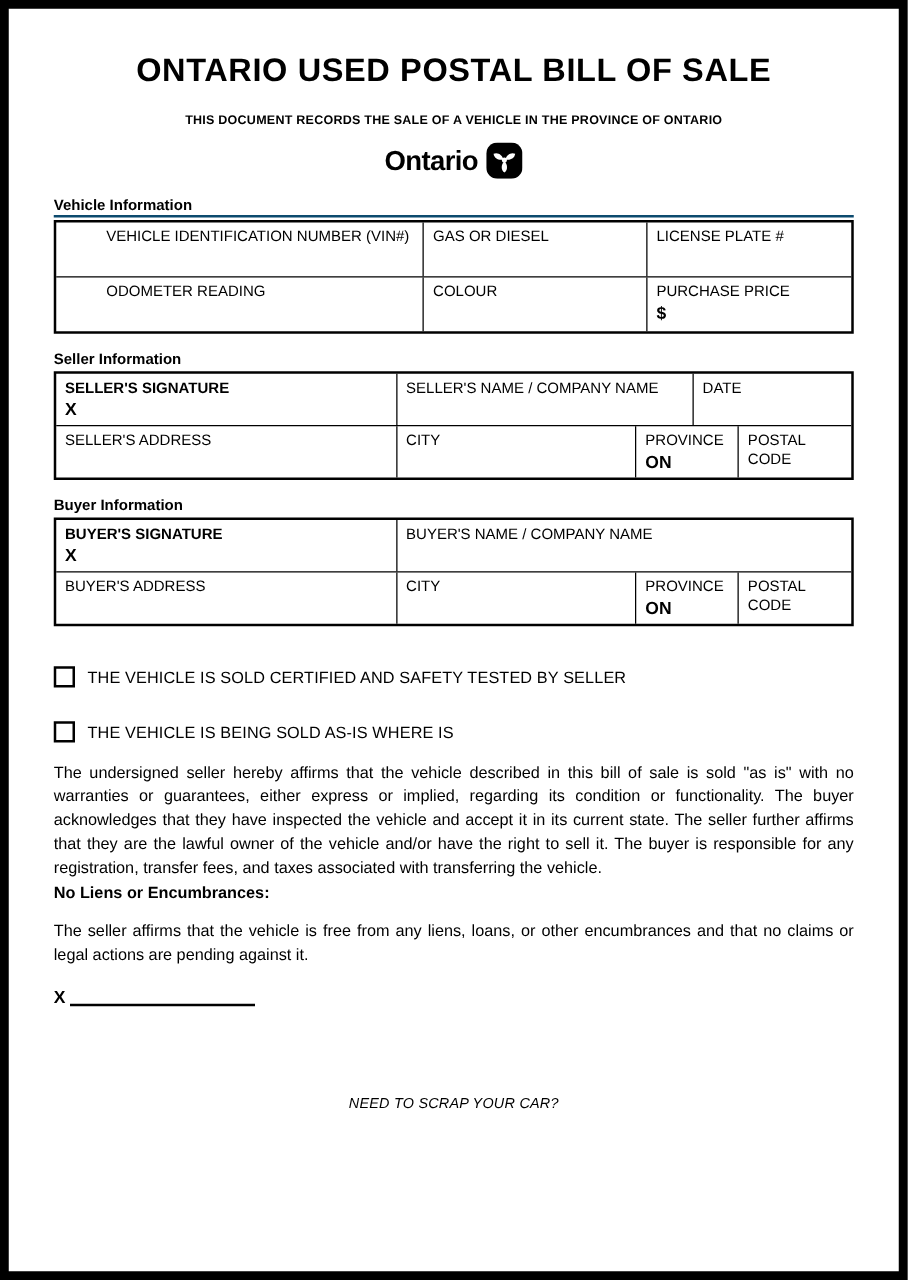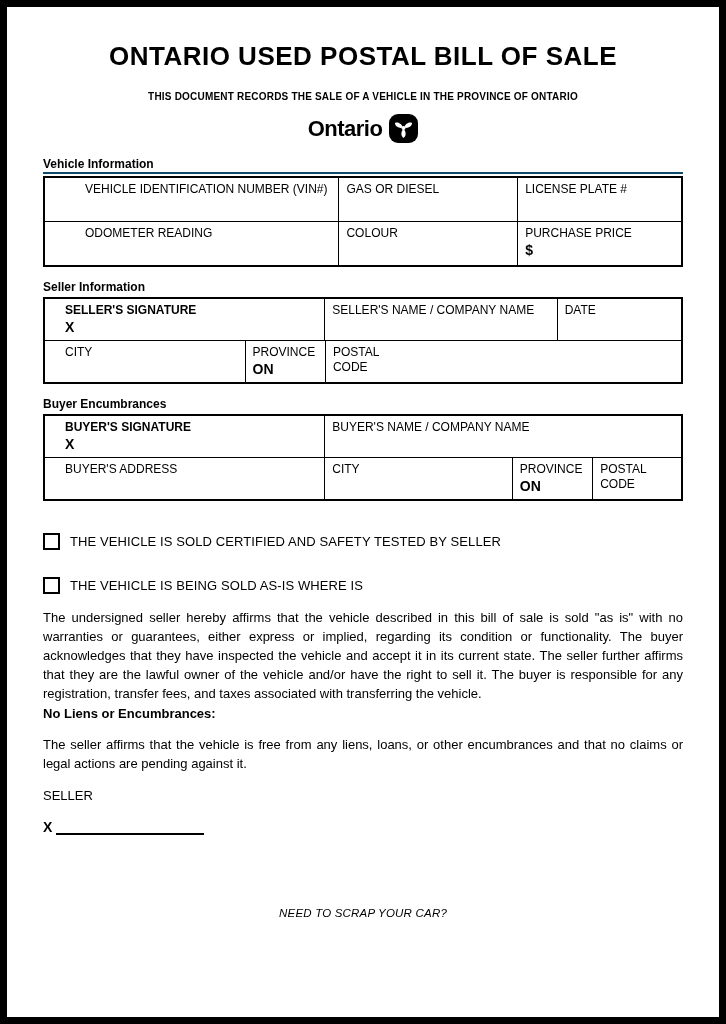--- a/index.html
+++ b/index.html
@@ -34,21 +34,21 @@
   .tr{display:flex;border-bottom:1px solid #000;}
   .tr:last-child{border-bottom:none;}
   .td{
     border-right:1px solid #000;box-sizing:border-box;
     padding:4px 7px;font-size:12px;line-height:15px;
   }
   .td:last-child{border-right:none;}
   .td .lbl{display:block;}
   .td .val{display:block;font-weight:bold;font-size:14px;margin-top:2px;}
   .row-h{height:43px;}
-  .row-h2{height:41px;padding-left:13px;}
+  .row-h2{height:41px;}
   .bold-lbl{font-weight:bold;}
 
   
   .w-vin{width:46.3%;padding-left:40px;} .w-gas{width:28.1%;} .w-plate{width:25.6%;}
   .w-year{width:18.4%;} .w-make{width:27.9%;} .w-model{width:28.1%;} .w-body{width:25.6%;}
   
   .w-sig{width:42.9%;} .w-name{width:37.3%;} .w-date{width:19.8%;}
   .w-addr{width:42.9%;} .w-city{width:30.1%;} .w-prov{width:12.9%;} .w-postal{width:14.1%;}
   .w-bname{width:57.1%;}
 
@@ -134,34 +134,37 @@
           <span class="val">X</span>
         </div>
         <div class="td w-name">
             <span class="lbl">SELLER'S NAME / COMPANY NAME</span>
           </div>
         <div class="td w-date">
             <span class="lbl">DATE</span>
           </div>
       </div>
       <div class="tr row-h2">
+        <div class="td w-addr">
+            <span class="lbl">SELLER'S ADDRESS</span>
+          </div>
         <div class="td w-city">
             <span class="lbl">CITY</span>
           </div>
         <div class="td w-prov">
           <span class="lbl">PROVINCE</span>
           <span class="val">ON</span>
         </div>
         <div class="td w-postal">
             <span class="lbl">POSTAL CODE</span>
           </div>
       </div>
     </div>
 
-    <div class="section-heading">Buyer Encumbrances</div>
+    <div class="section-heading">Buyer Information</div>
     <div class="tbl">
       <div class="tr row-h2">
         <div class="td w-sig">
           <span class="lbl bold-lbl">BUYER'S SIGNATURE</span>
           <span class="val">X</span>
         </div>
         <div class="td w-bname">
             <span class="lbl">BUYER'S NAME / COMPANY NAME</span>
           </div>
       </div>
@@ -189,21 +192,20 @@
     <div class="checkbox-row first">
       <span class="checkbox-box"></span>
       <span class="checkbox-label">THE VEHICLE IS BEING SOLD AS-IS WHERE IS</span>
     </div>
 
     <div class="para">The undersigned seller hereby affirms that the vehicle described in this bill of sale is sold "as is" with no warranties or guarantees, either express or implied, regarding its condition or functionality. The buyer acknowledges that they have inspected the vehicle and accept it in its current state. The seller further affirms that they are the lawful owner of the vehicle and/or have the right to sell it. The buyer is responsible for any registration, transfer fees, and taxes associated with transferring the vehicle.</div>
 
     <div class="para-heading liens">No Liens or Encumbrances:</div>
     <div class="para">The seller affirms that the vehicle is free from any liens, loans, or other encumbrances and that no claims or legal actions are pending against it.</div>
 
-    <div class="seller-label">SELLER</div>
     <div class="sig-line-row">
       <span class="sig-x">X</span>
       <span class="sig-line"></span>
     </div>
 
     <div class="footer">
       <div>NEED TO SCRAP YOUR CAR?</div>
 
     </div>
 

